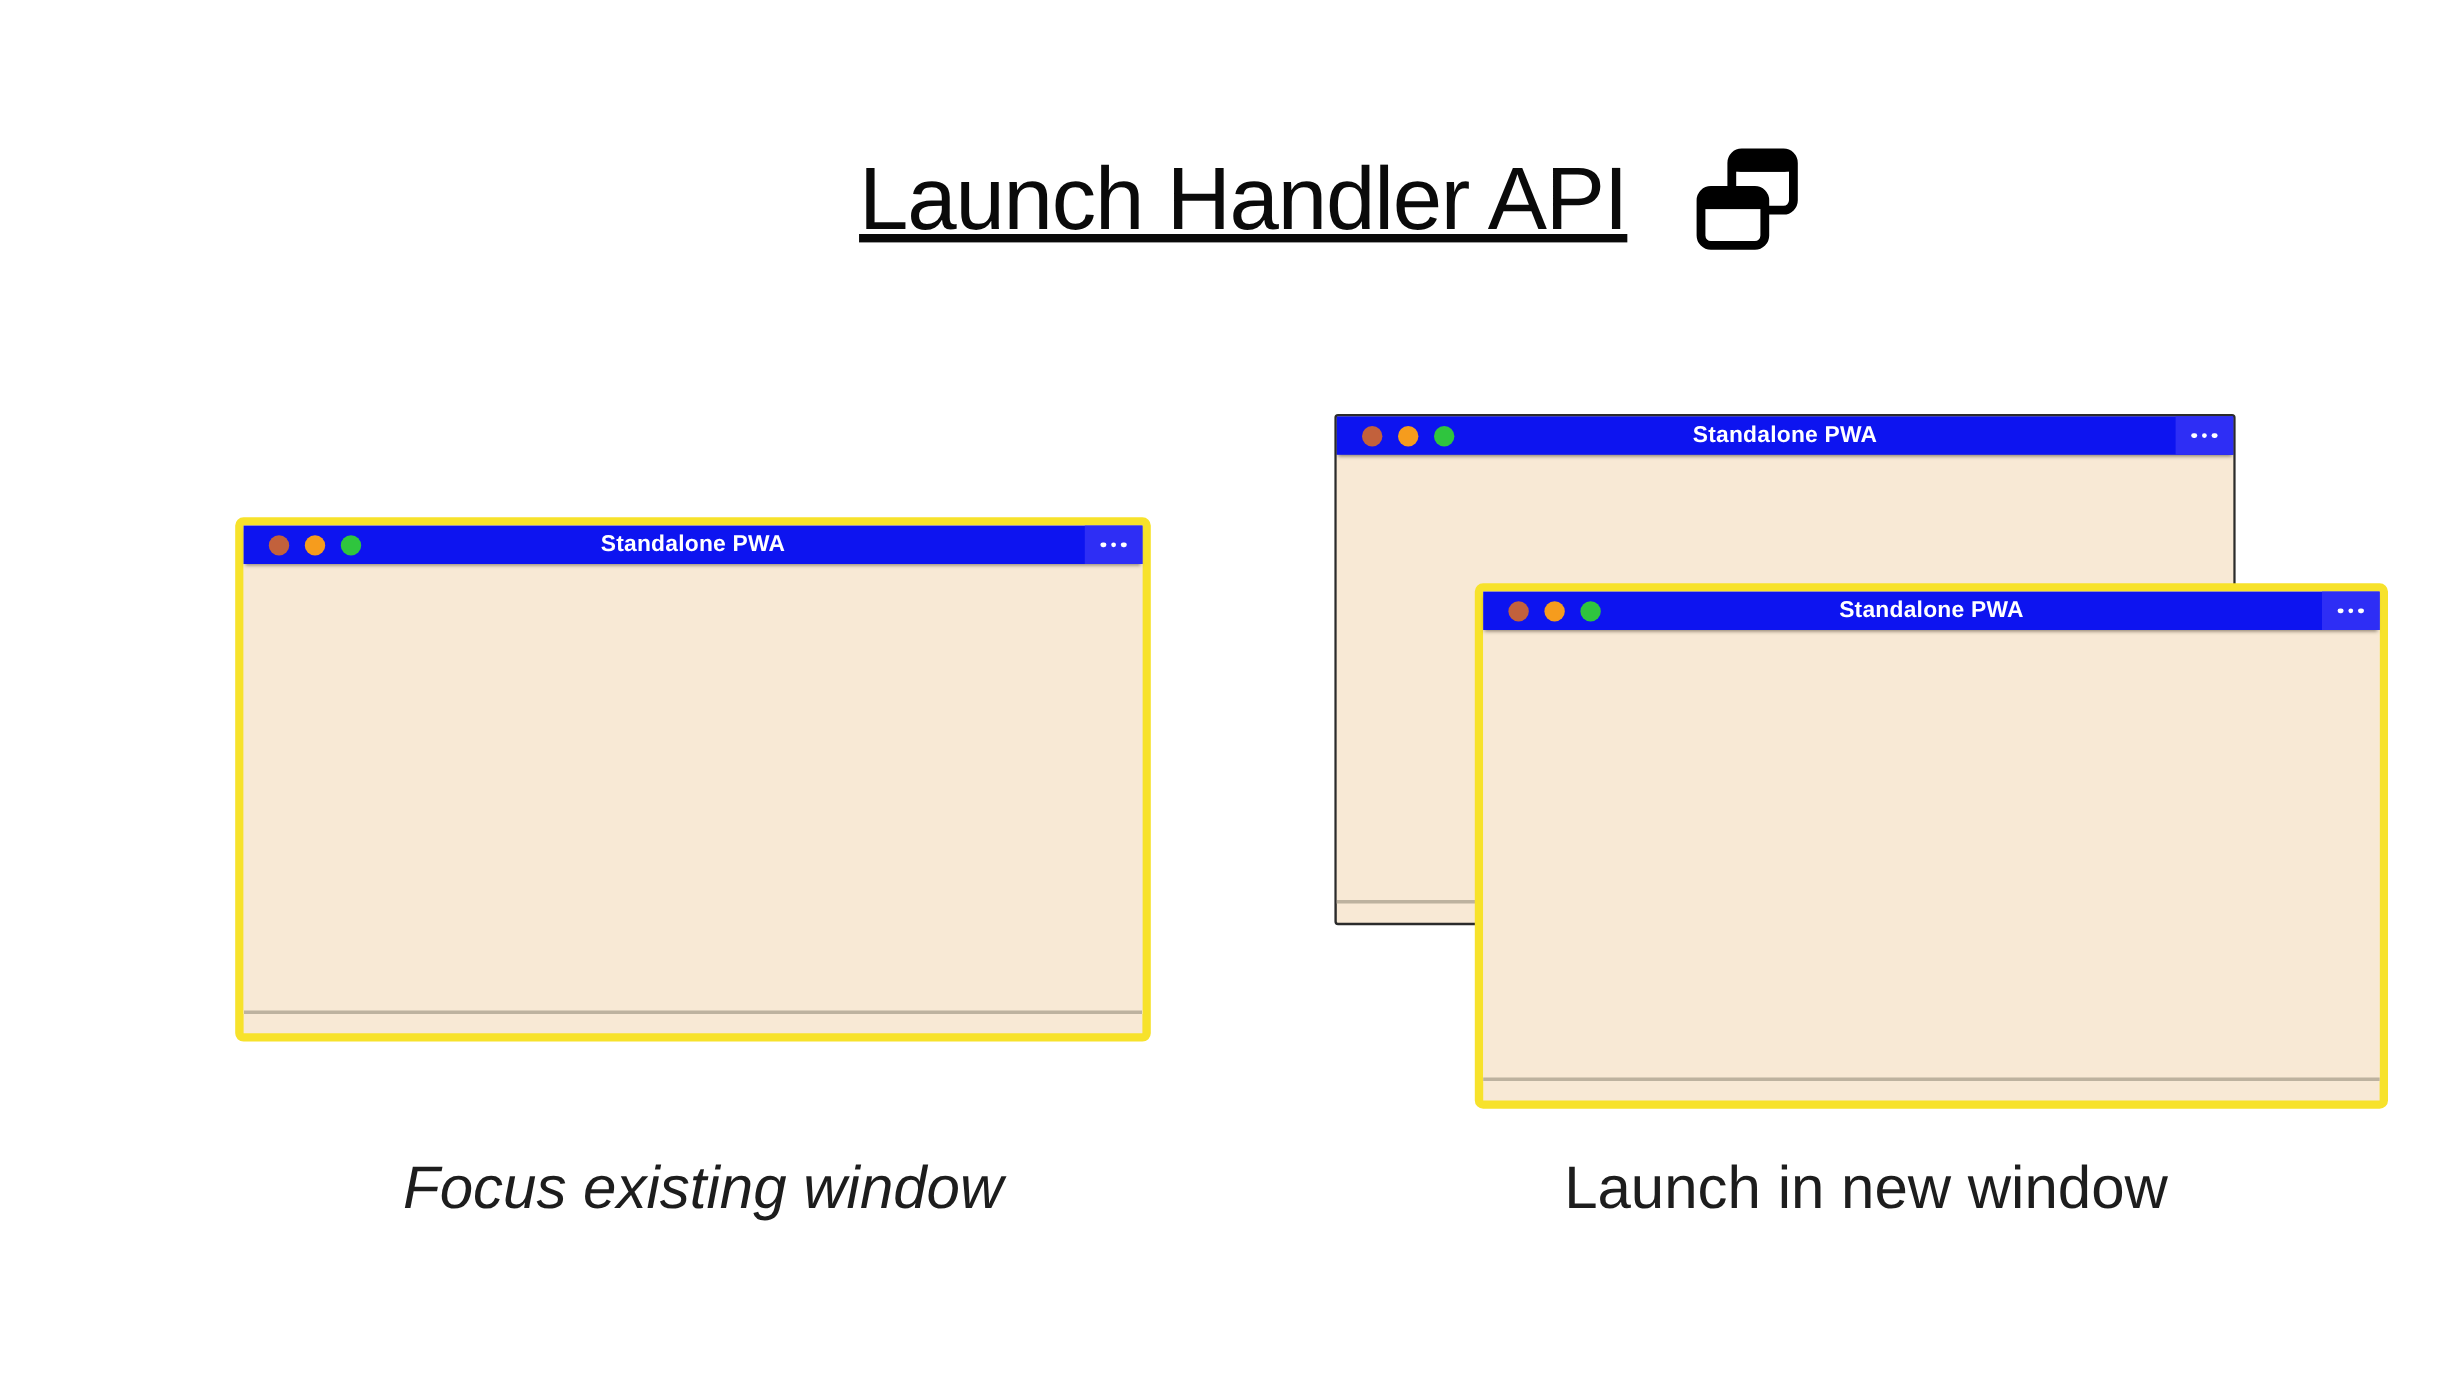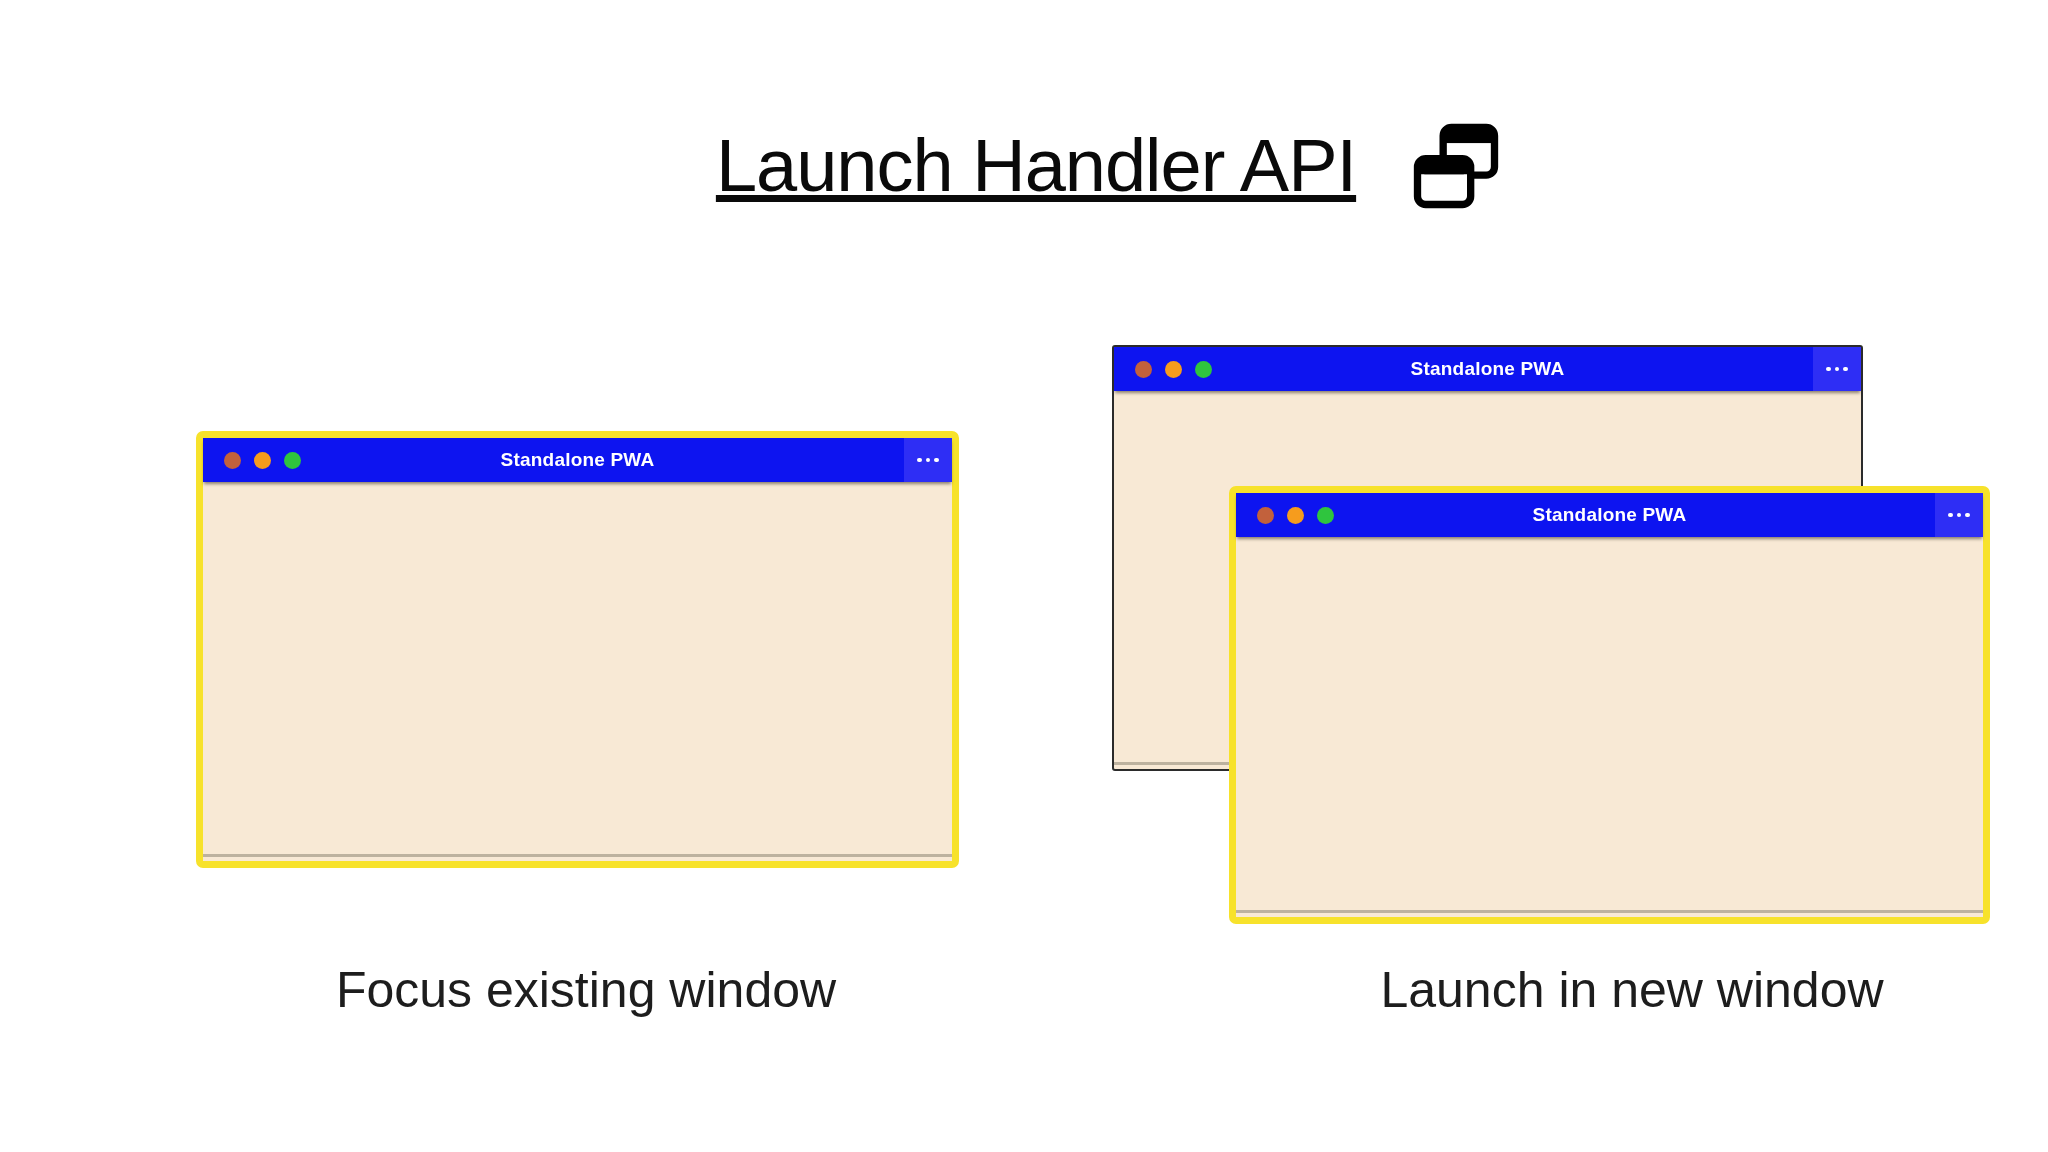--- a/index.html
+++ b/index.html
@@ -51,21 +51,21 @@
   .pwa-window.unfocused {
     border: 2px solid var(--unfocused-border-dark, #2b2b2b);
     border-radius: 3px;
   }
   .window-existing { left: 196px; top: 431px; width: 763px; height: 437px; z-index: 1; }
   .window-back     { left: 1112px; top: 345px; width: 751px; height: 426px; z-index: 1; }
   .window-new      { left: 1229px; top: 486px; width: 761px; height: 438px; z-index: 2; }
 
   .titlebar {
     position: relative;
-    height: 44px;
+    height: 32px;
     background: var(--titlebar-blue, #0d14f0);
     display: flex;
     align-items: center;
     justify-content: center;
     box-shadow: 0 3px 3px -1px rgba(55, 45, 30, 0.55);
     z-index: 2;
   }
   .traffic-lights {
     position: absolute;
     left: 21px;
@@ -128,22 +128,22 @@
   
   .caption {
     position: absolute;
     top: 960px;
     transform: translateX(-50%);
     font-size: 50px;
     line-height: 1.2;
     color: var(--label-text, #1d1d1d);
     white-space: nowrap;
   }
-  .caption-left  { left: 586px; }
-  .caption-right { left: 1632px; }
+  .caption-left  { left: 586px; font-style: italic; }
+  .caption-right { left: 1555px; }
 </style>
 </head>
 <body>
 
 <div class="canvas">
 
   <div class="header">
     <span class="header-title">Launch Handler API</span>
     <span class="header-icon">
       <svg width="88" height="88" viewBox="0 0 96 96" aria-hidden="true">

